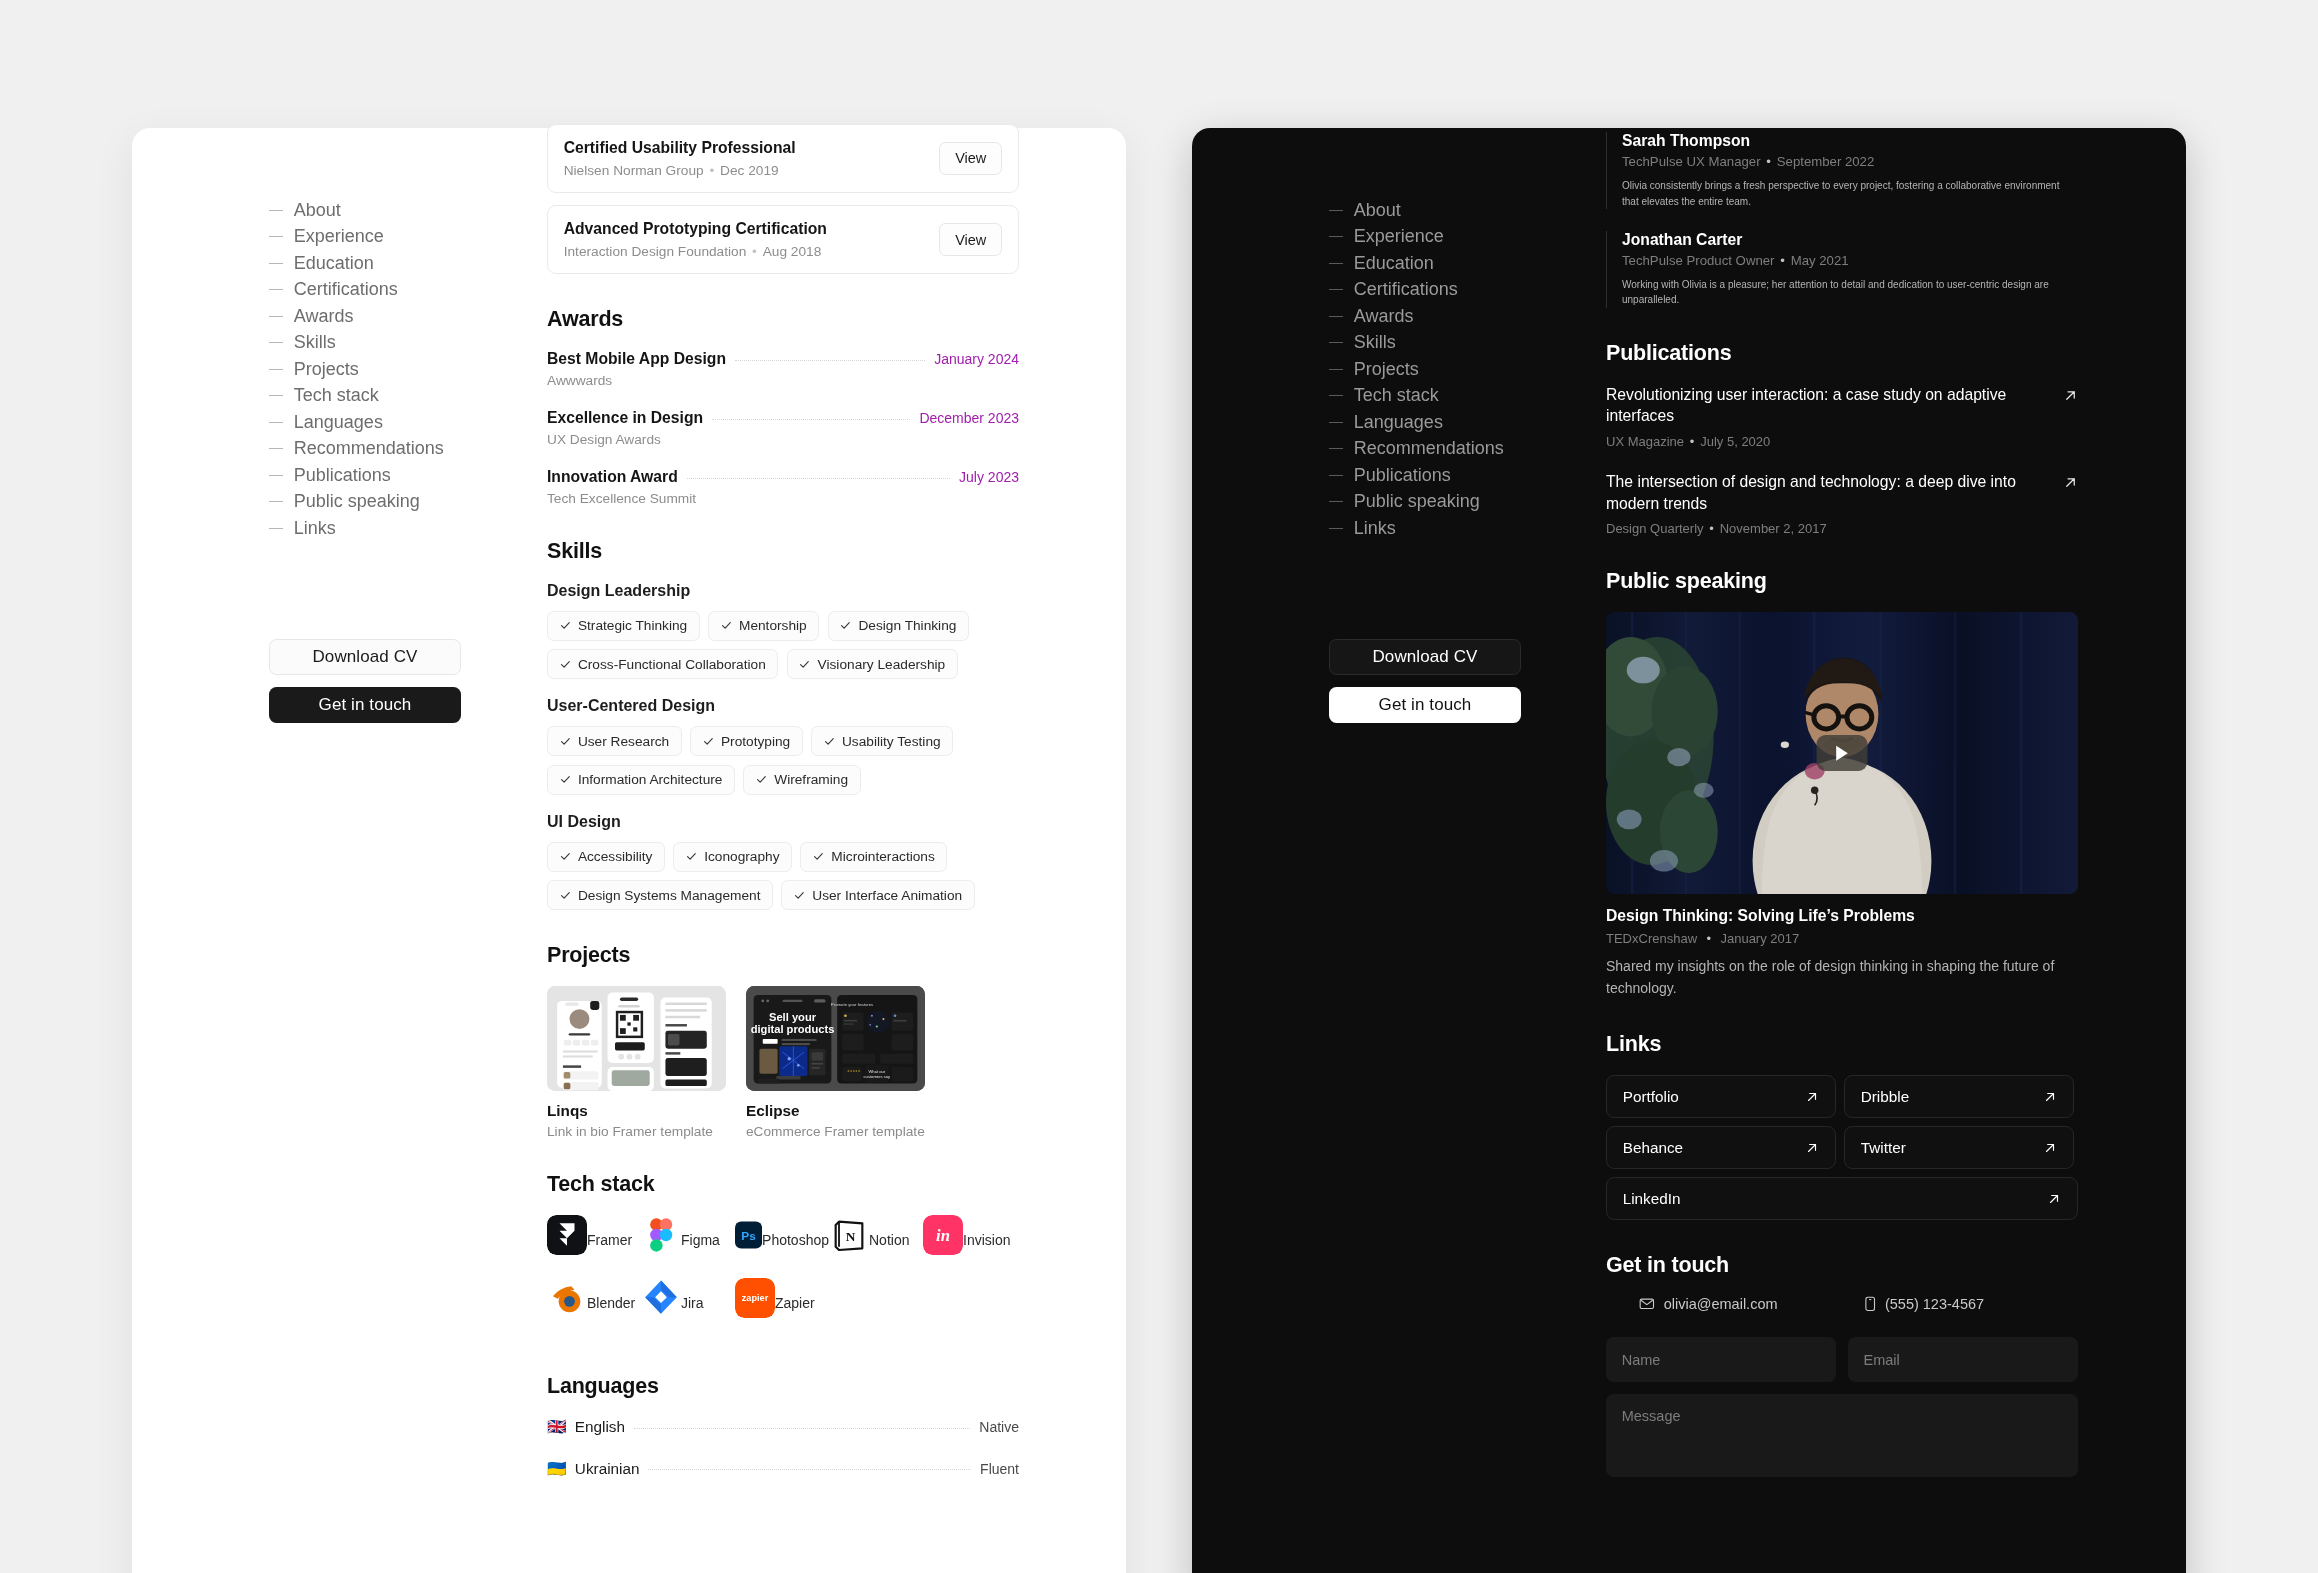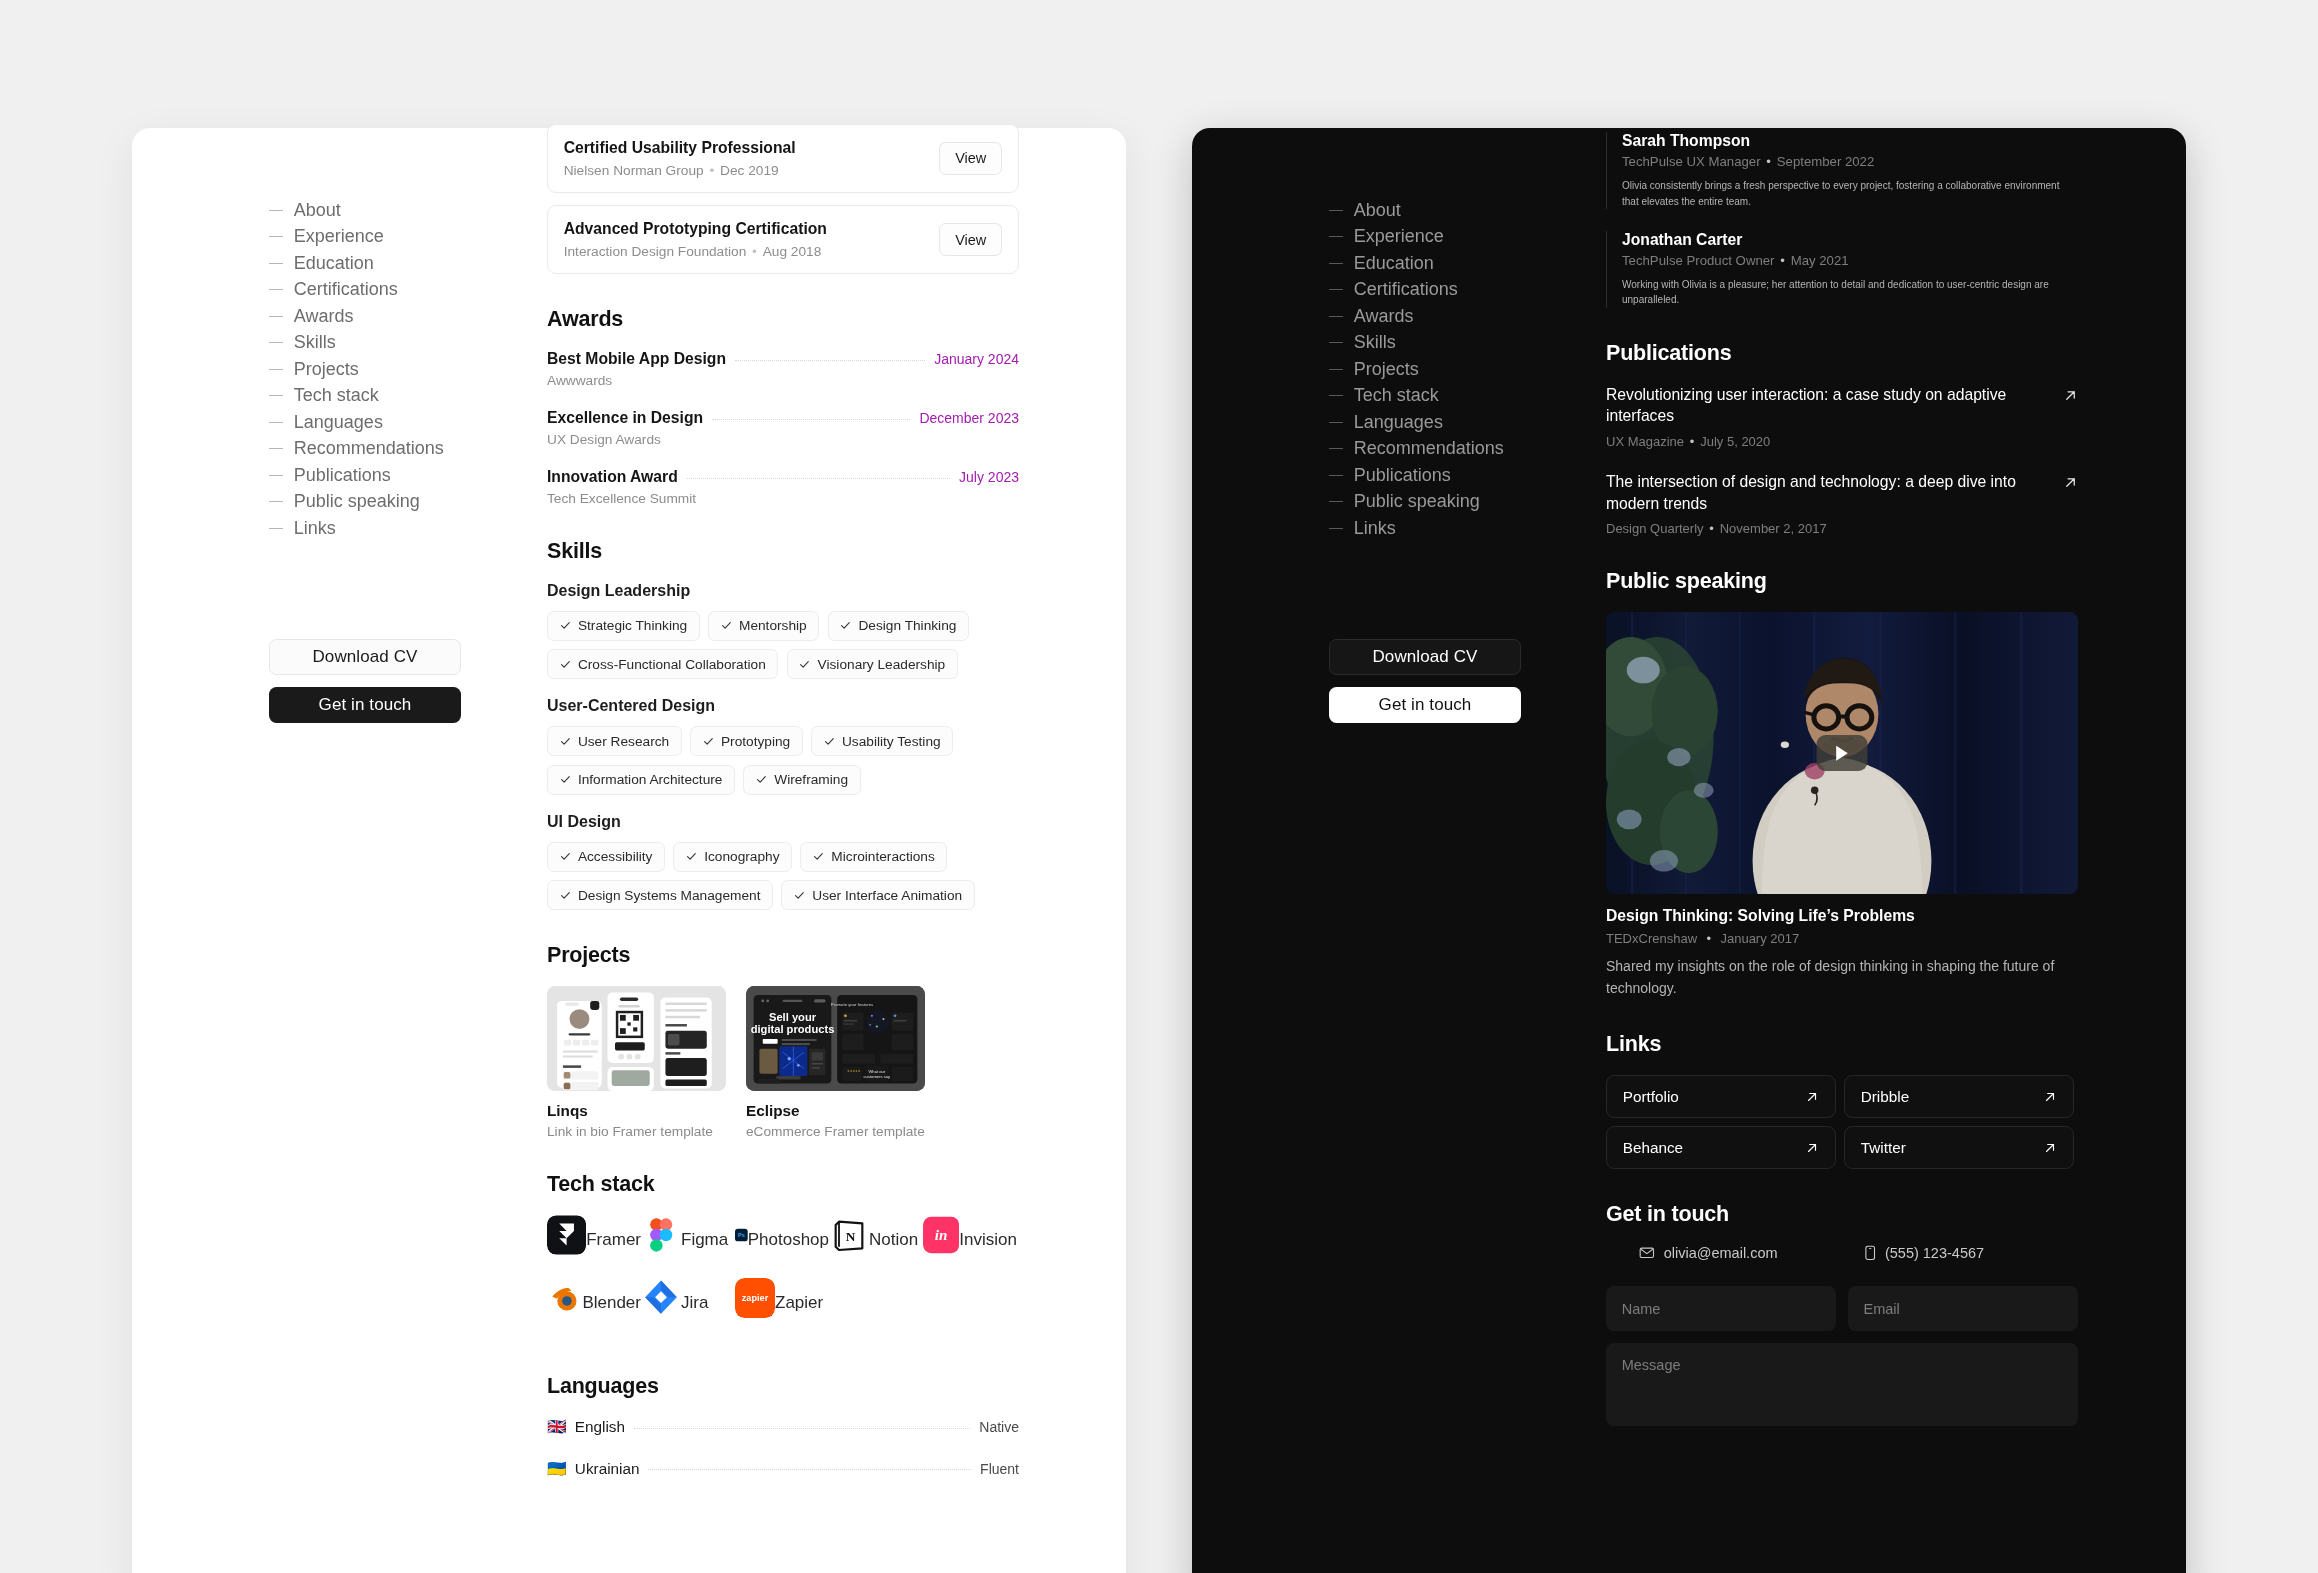--- a/index.html
+++ b/index.html
@@ -139,21 +139,21 @@
   .tech-grid { display: flex; flex-wrap: wrap; gap: 0; }
   .tech-item {
     width: 94px; display: flex; flex-direction: row;
     align-items: center; margin-bottom: 23px;
   }
   .tech-icon {
     width: 40px; height: 40px; border-radius: 9px;
     display: flex; align-items: center; justify-content: center;
     font-weight: 700; overflow: hidden;
   }
-  .tech-label { font-size: 17px; color: #2b2b2b; margin-top: 9px; }
+  .tech-label { font-size: 14px; color: #2b2b2b; margin-top: 9px; }
 
   
   .lang-row { display: flex; align-items: baseline; margin-bottom: 22.4px; }
   .flag { font-size: 15.7px; margin-right: 8.3px; }
   .lang-name { font-size: 15.3px; color: #1b1b1b; white-space: nowrap; }
   .lang-level { font-size: 14px; color: #4a4a4a; white-space: nowrap; }
 
   
   .main-dark {
     position: absolute;
@@ -821,20 +821,26 @@
         <svg width="14" height="14" viewBox="0 0 18 18">
           <path d="M4.5 13.5 L13.5 4.5 M6 4.5 L13.5 4.5 L13.5 12" fill="none" stroke="#ffffff" stroke-width="1.5" stroke-linecap="round" stroke-linejoin="round"></path>
         </svg>
       </div>
       <div class="link-card">
         <span>Twitter</span>
         <svg width="14" height="14" viewBox="0 0 18 18">
           <path d="M4.5 13.5 L13.5 4.5 M6 4.5 L13.5 4.5 L13.5 12" fill="none" stroke="#ffffff" stroke-width="1.5" stroke-linecap="round" stroke-linejoin="round"></path>
         </svg>
       </div>
+      <div class="link-card full">
+        <span>LinkedIn</span>
+        <svg width="14" height="14" viewBox="0 0 18 18">
+          <path d="M4.5 13.5 L13.5 4.5 M6 4.5 L13.5 4.5 L13.5 12" fill="none" stroke="#ffffff" stroke-width="1.5" stroke-linecap="round" stroke-linejoin="round"></path>
+        </svg>
+      </div>
     </div>
 
   <h2 class="section-title">Get in touch</h2>
   <div class="contact-row">
     <div class="contact-item">
       <svg class="ico" width="15.7" height="15.7" viewBox="0 0 20 20">
         <rect x="1.5" y="4" width="17" height="12" rx="2" fill="none" stroke="#c9c9c9" stroke-width="1.4"></rect>
         <path d="M2.5 5.5 L10 11 L17.5 5.5" fill="none" stroke="#c9c9c9" stroke-width="1.4"></path>
       </svg>
       <span>olivia@email.com</span>

